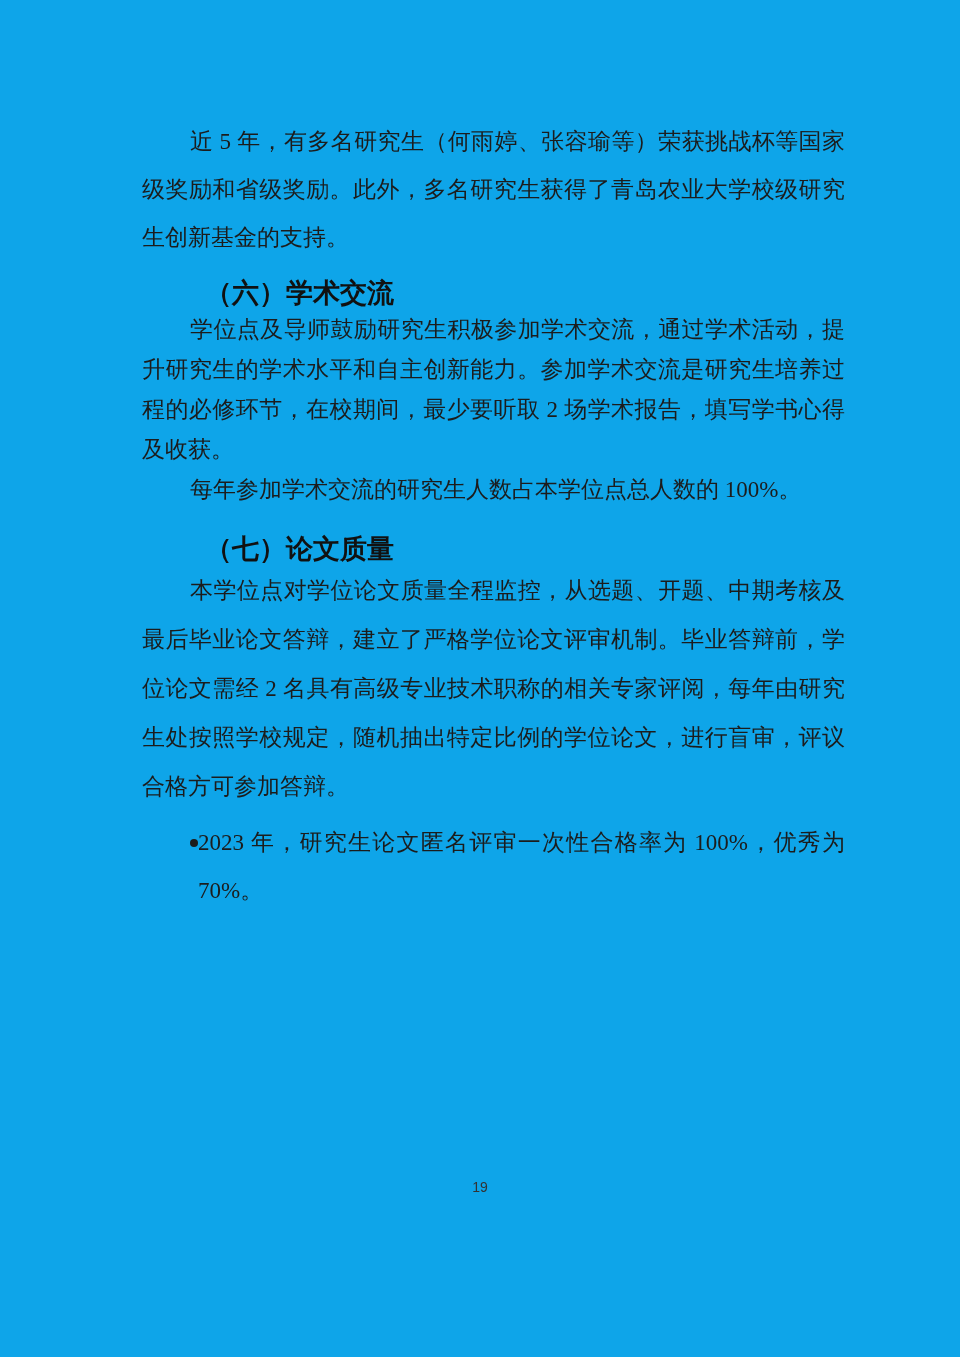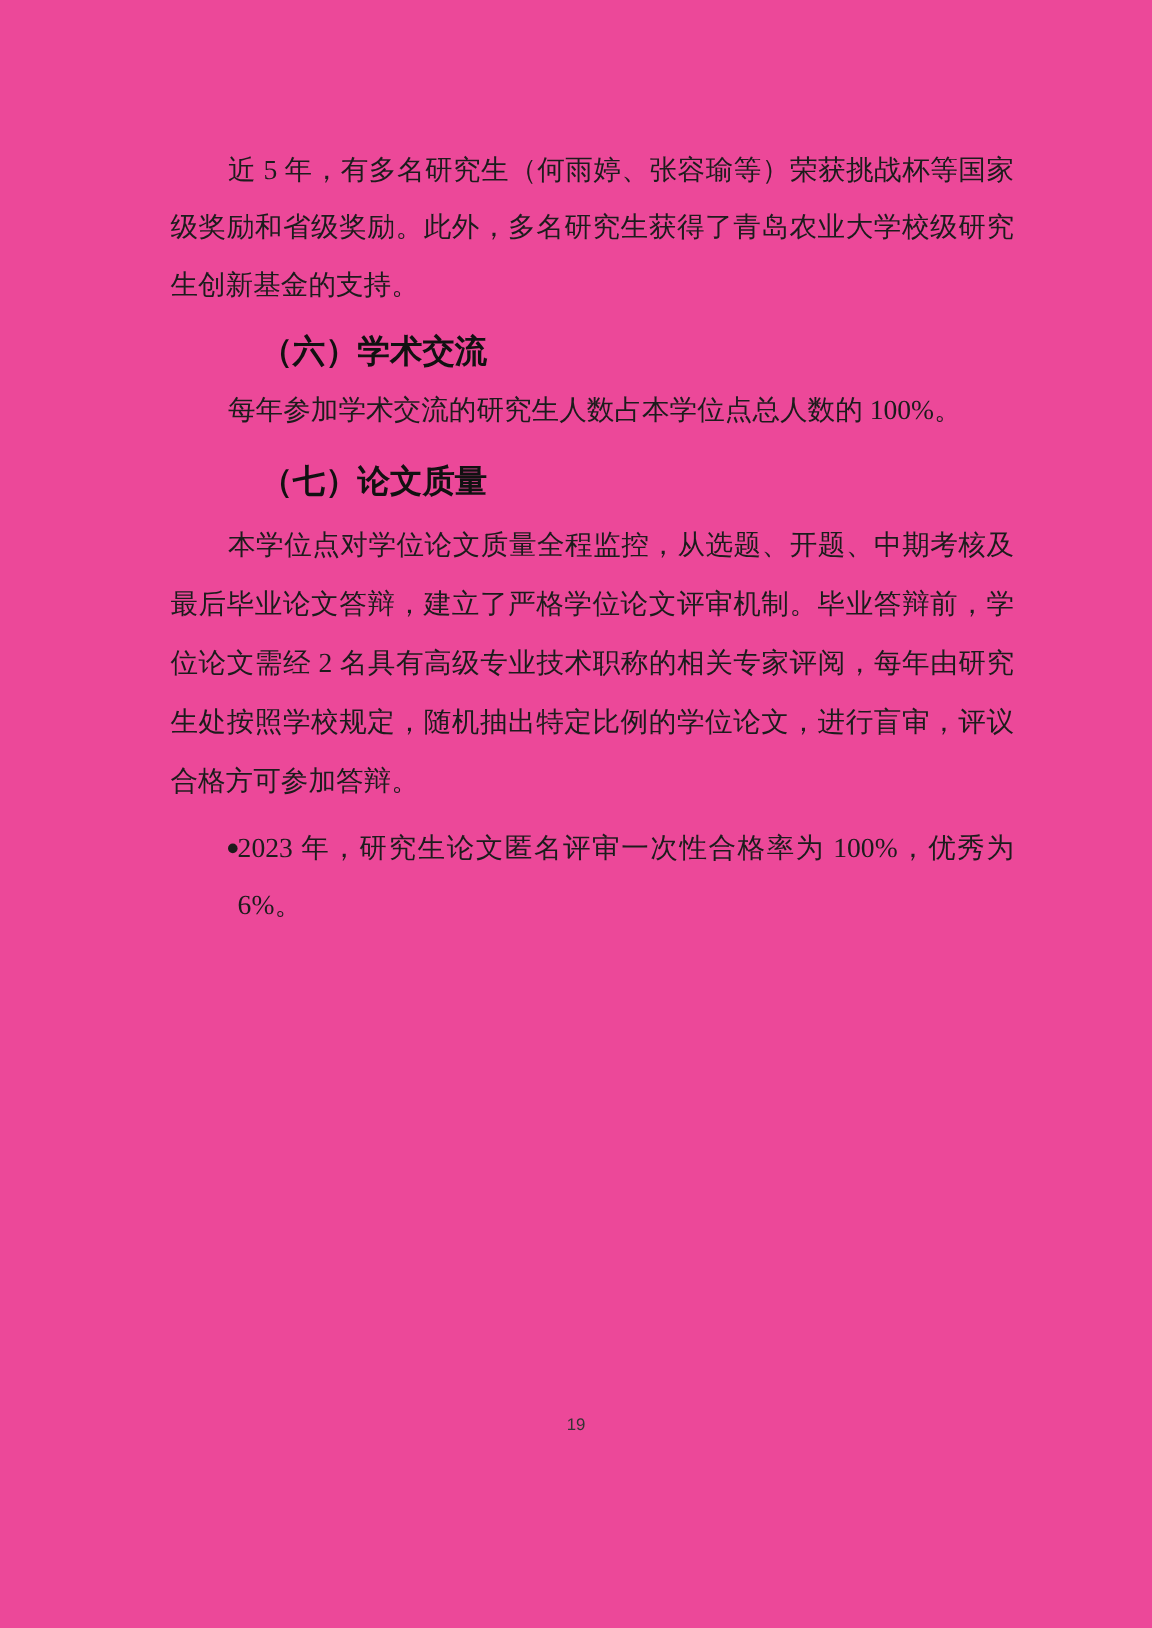--- a/index.html
+++ b/index.html
@@ -4,41 +4,41 @@
 <style>
   html, body {
     margin: 0;
     padding: 0;
     background: #ffffff;
   }
   .page {
     position: relative;
     width: 960px;
     height: 1357px;
-    background: #ec4899;
+    background: #0ea5e9;
     box-sizing: border-box;
     padding: 118px 115px 0 142px;
     overflow: hidden;
     font-family: "Liberation Serif", "DejaVu Serif", serif;
     color: #1c1c1c;
   }
   .page p { margin: 0; text-align: justify; }
   .body-text {
     font-size: 23px;
   }
   .lh48 { line-height: 48px; }
   .lh40 { line-height: 40px; }
   .lh49 { line-height: 49px; }
   .indent2 { text-indent: 48px; }
   .heading {
     font-family: "Liberation Sans", "DejaVu Sans", sans-serif;
     font-weight: 700;
     font-size: 27px;
     line-height: 34px;
-    margin: 12px;
+    margin: 0;
     text-indent: 63px;
     text-align: left;
     color: #111111;
   }
   .h-six { margin-top: 14px; }
   .p-exchange-1 { margin-top: 8px; }
   .h-seven { margin-top: 22px; }
   .p-quality-1 { margin-top: 2px; }
   .p-quality-2 { margin-top: 9px; line-height: 48px; }
   .bullet-item {
@@ -74,30 +74,31 @@
 </style>
 </head>
 <body>
 
 <div class="page">
 
   <p class="body-text lh48 indent2">近 5 年，有多名研究生（何雨婷、张容瑜等）荣获挑战杯等国家级奖励和省级奖励。此外，多名研究生获得了青岛农业大学校级研究生创新基金的支持。</p>
 
   <h2 class="heading h-six">（六）学术交流</h2>
 
+  <p class="body-text lh40 indent2 p-exchange-1">学位点及导师鼓励研究生积极参加学术交流，通过学术活动，提升研究生的学术水平和自主创新能力。参加学术交流是研究生培养过程的必修环节，在校期间，最少要听取 2 场学术报告，填写学书心得及收获。</p>
 
 
   <p class="body-text lh40 indent2">每年参加学术交流的研究生人数占本学位点总人数的 100%。</p>
 
   <h2 class="heading h-seven">（七）论文质量</h2>
 
   <p class="body-text lh49 indent2 p-quality-1">本学位点对学位论文质量全程监控，从选题、开题、中期考核及最后毕业论文答辩，建立了严格学位论文评审机制。毕业答辩前，学位论文需经 2 名具有高级专业技术职称的相关专家评阅，每年由研究生处按照学校规定，随机抽出特定比例的学位论文，进行盲审，评议合格方可参加答辩。</p>
 
 
   <div class="bullet-item first">
     <span class="bullet-dot"></span>
-    <p class="bullet-text">2023 年，研究生论文匿名评审一次性合格率为 100%，优秀为 6%。</p>
+    <p class="bullet-text">2023 年，研究生论文匿名评审一次性合格率为 100%，优秀为 70%。</p>
   </div>
 
 
   <div class="page-number">19</div>
 
 </div>
 
 </body></html>

